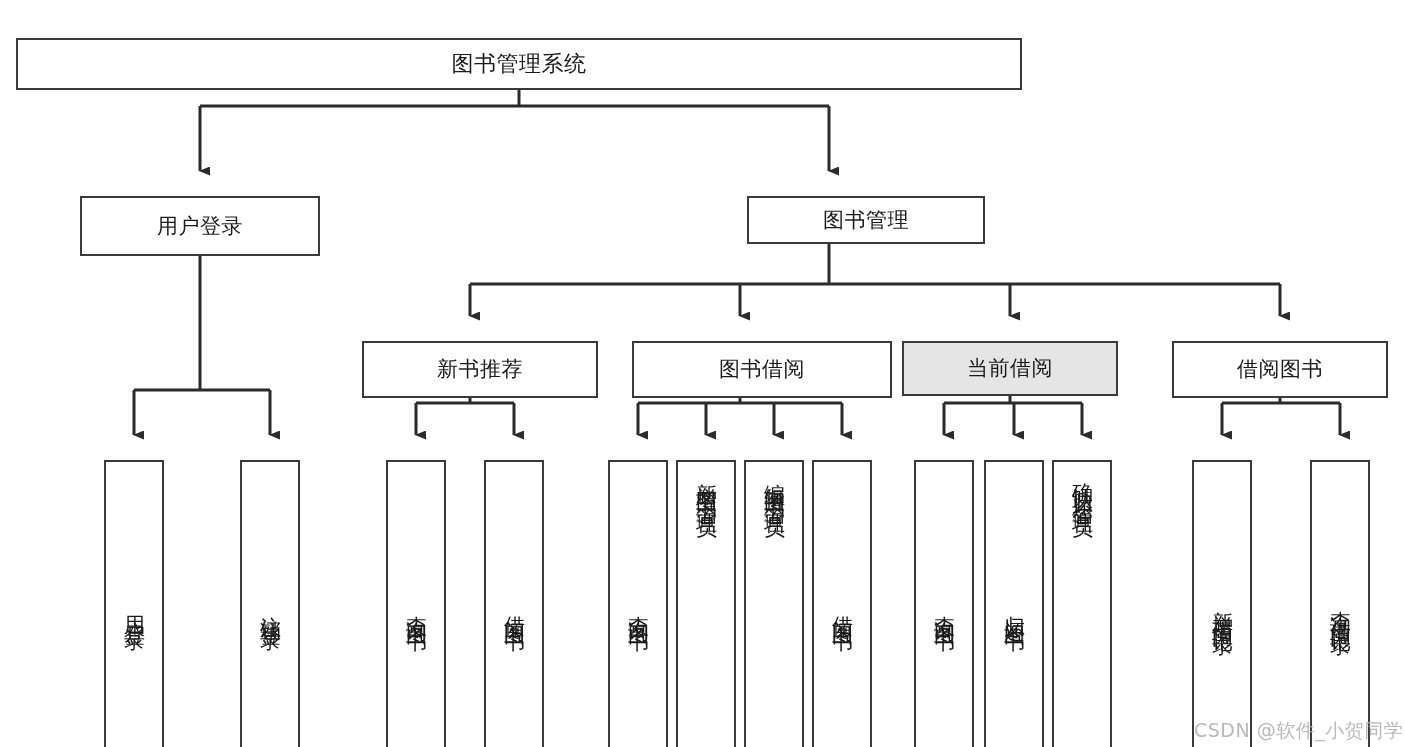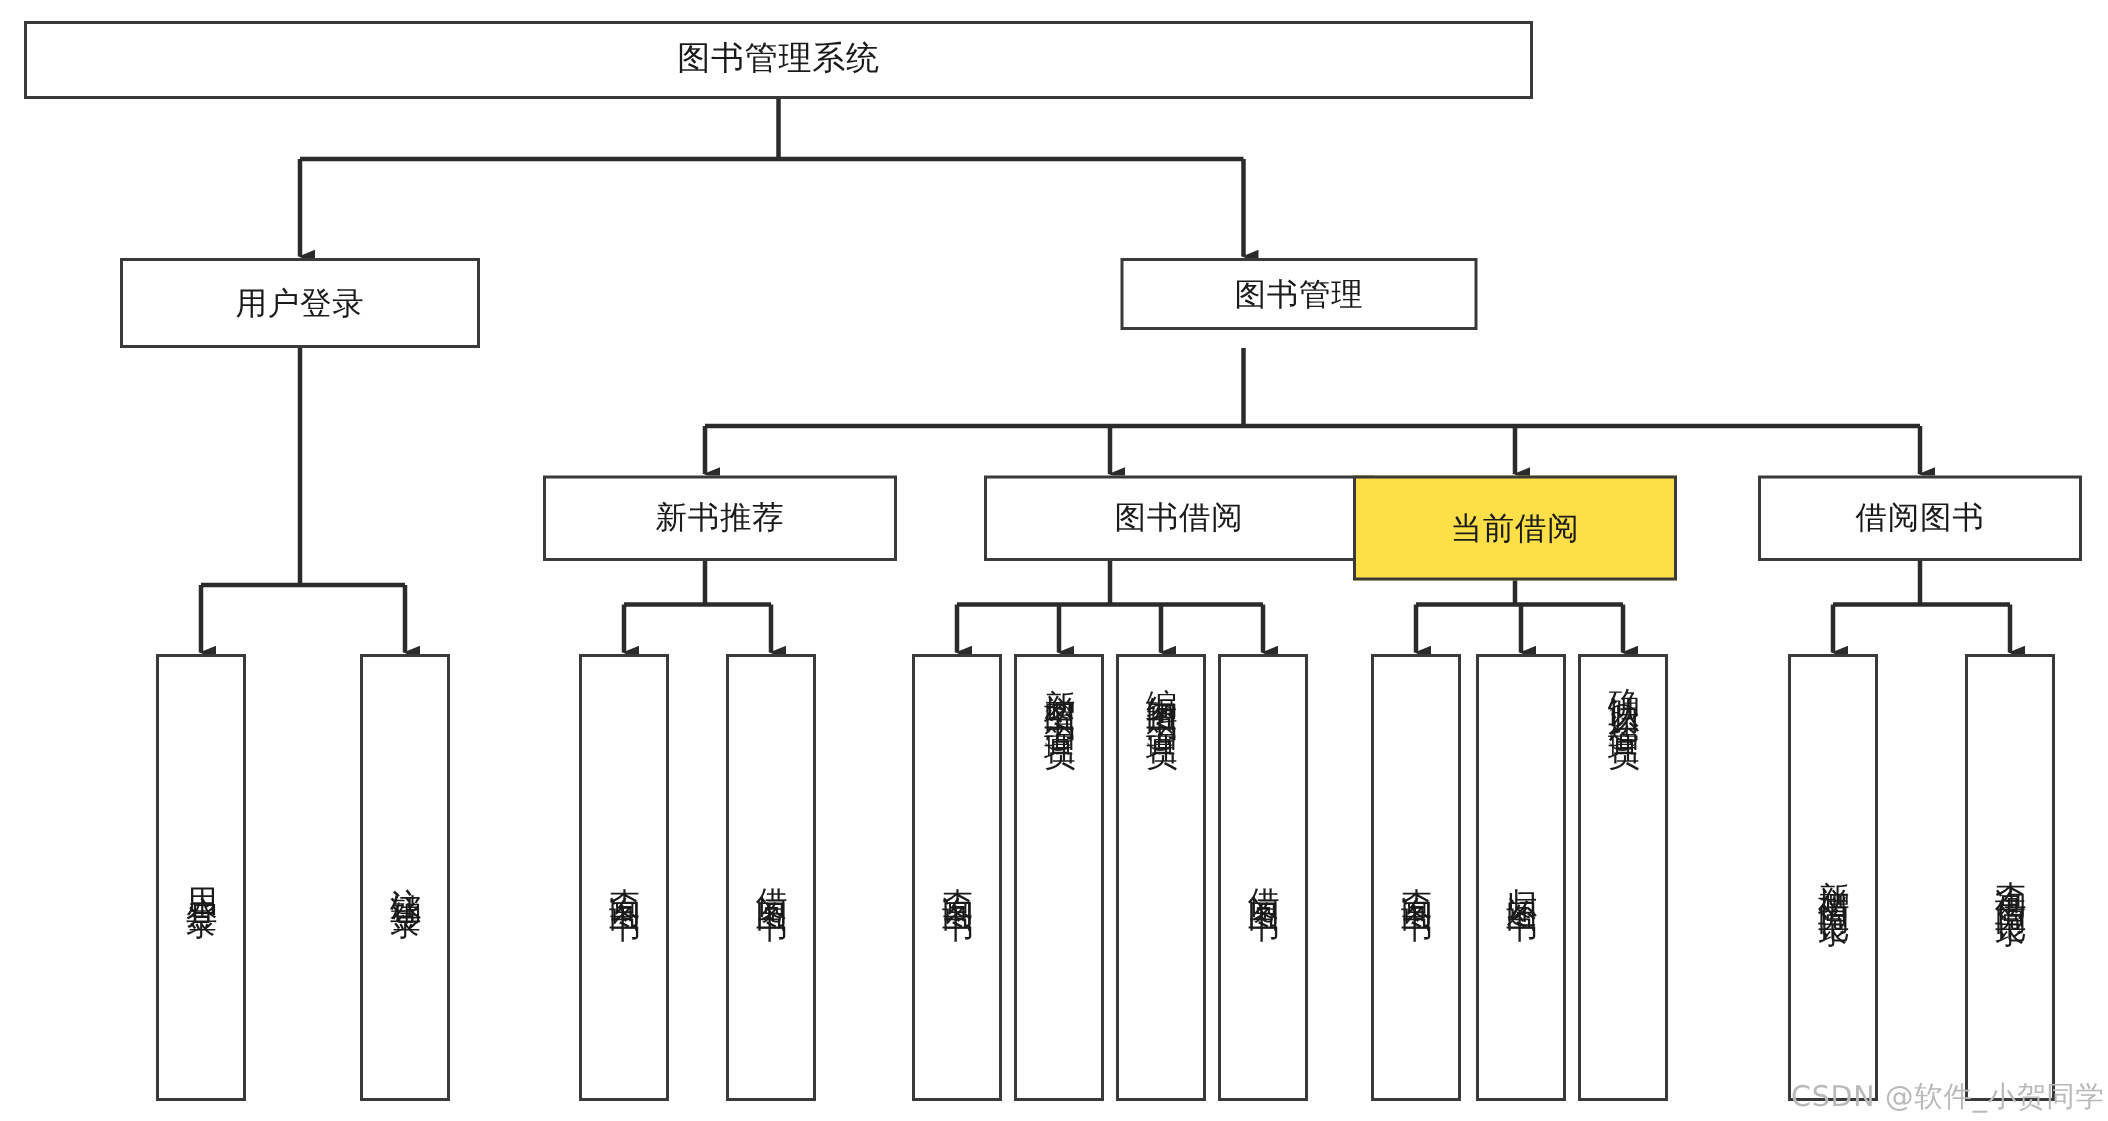--- a/index.html
+++ b/index.html
@@ -28,20 +28,21 @@
   }
   .node {
     position: absolute;
     box-sizing: border-box;
     background: #ffffff;
     border: 2px solid #3a3a3a;
     display: flex;
     align-items: center;
     justify-content: center;
     color: #1a1a1a;
+    margin-top: 24px;
   }
   .node-label {
     display: block;
     text-align: center;
     line-height: 1.18;
   }
   
   .node.horiz .node-label {
     writing-mode: horizontal-tb;
     font-size: 21px;
@@ -131,24 +132,24 @@
       </div>
       <div class="node horiz" style="left: 80px; top: 172px; width: 240px; height: 60px; border-color: rgb(58, 58, 58); background: rgb(255, 255, 255);">
         <span class="node-label" style="color: rgb(26, 26, 26);">用户登录</span>
       </div>
       <div class="node horiz" style="left: 747px; top: 172px; width: 238px; height: 48px; border-color: rgb(58, 58, 58); background: rgb(255, 255, 255);">
         <span class="node-label" style="color: rgb(26, 26, 26);">图书管理</span>
       </div>
       <div class="node horiz" style="left: 362px; top: 317px; width: 236px; height: 57px; border-color: rgb(58, 58, 58); background: rgb(255, 255, 255);">
         <span class="node-label" style="color: rgb(26, 26, 26);">新书推荐</span>
       </div>
-      <div class="node horiz" style="left: 656px; top: 317px; width: 260px; height: 57px; border-color: rgb(58, 58, 58); background: rgb(255, 255, 255);">
+      <div class="node horiz" style="left: 632px; top: 317px; width: 260px; height: 57px; border-color: rgb(58, 58, 58); background: rgb(255, 255, 255);">
         <span class="node-label" style="color: rgb(26, 26, 26);">图书借阅</span>
       </div>
-      <div class="node horiz" style="left: 902px; top: 317px; width: 216px; height: 70px; border-color: rgb(58, 58, 58); background: #fde047;">
+      <div class="node horiz" style="left: 902px; top: 317px; width: 216px; height: 55px; border-color: rgb(58, 58, 58); background: #e5e5e5;">
         <span class="node-label" style="color: rgb(26, 26, 26);">当前借阅</span>
       </div>
       <div class="node horiz" style="left: 1172px; top: 317px; width: 216px; height: 57px; border-color: rgb(58, 58, 58); background: rgb(255, 255, 255);">
         <span class="node-label" style="color: rgb(26, 26, 26);">借阅图书</span>
       </div>
       <div class="node vert centered" style="left: 104px; top: 436px; width: 60px; height: 298px; border-color: rgb(58, 58, 58); background: rgb(255, 255, 255);">
         <span class="node-label" style="color: rgb(26, 26, 26);">用户登录</span>
       </div>
       <div class="node vert centered" style="left: 240px; top: 436px; width: 60px; height: 298px; border-color: rgb(58, 58, 58); background: rgb(255, 255, 255);">
         <span class="node-label" style="color: rgb(26, 26, 26);">注销登录</span>

